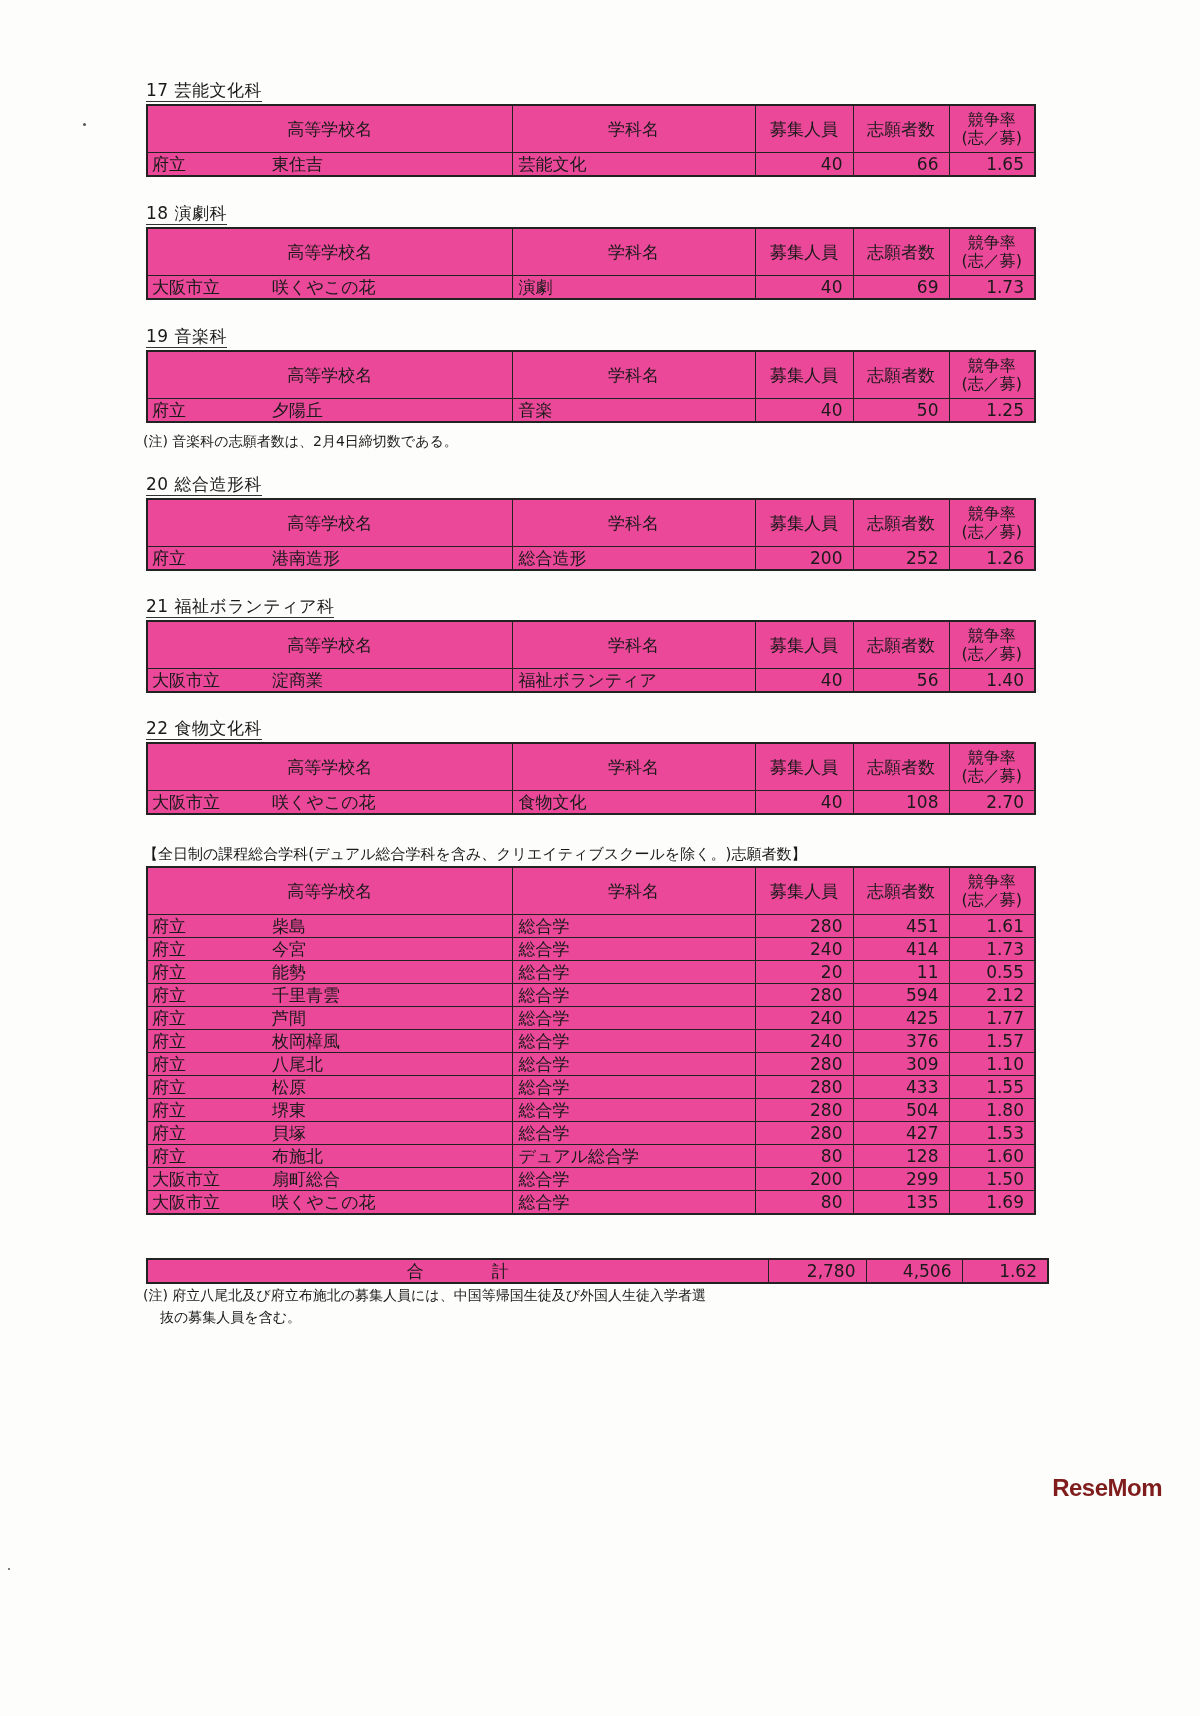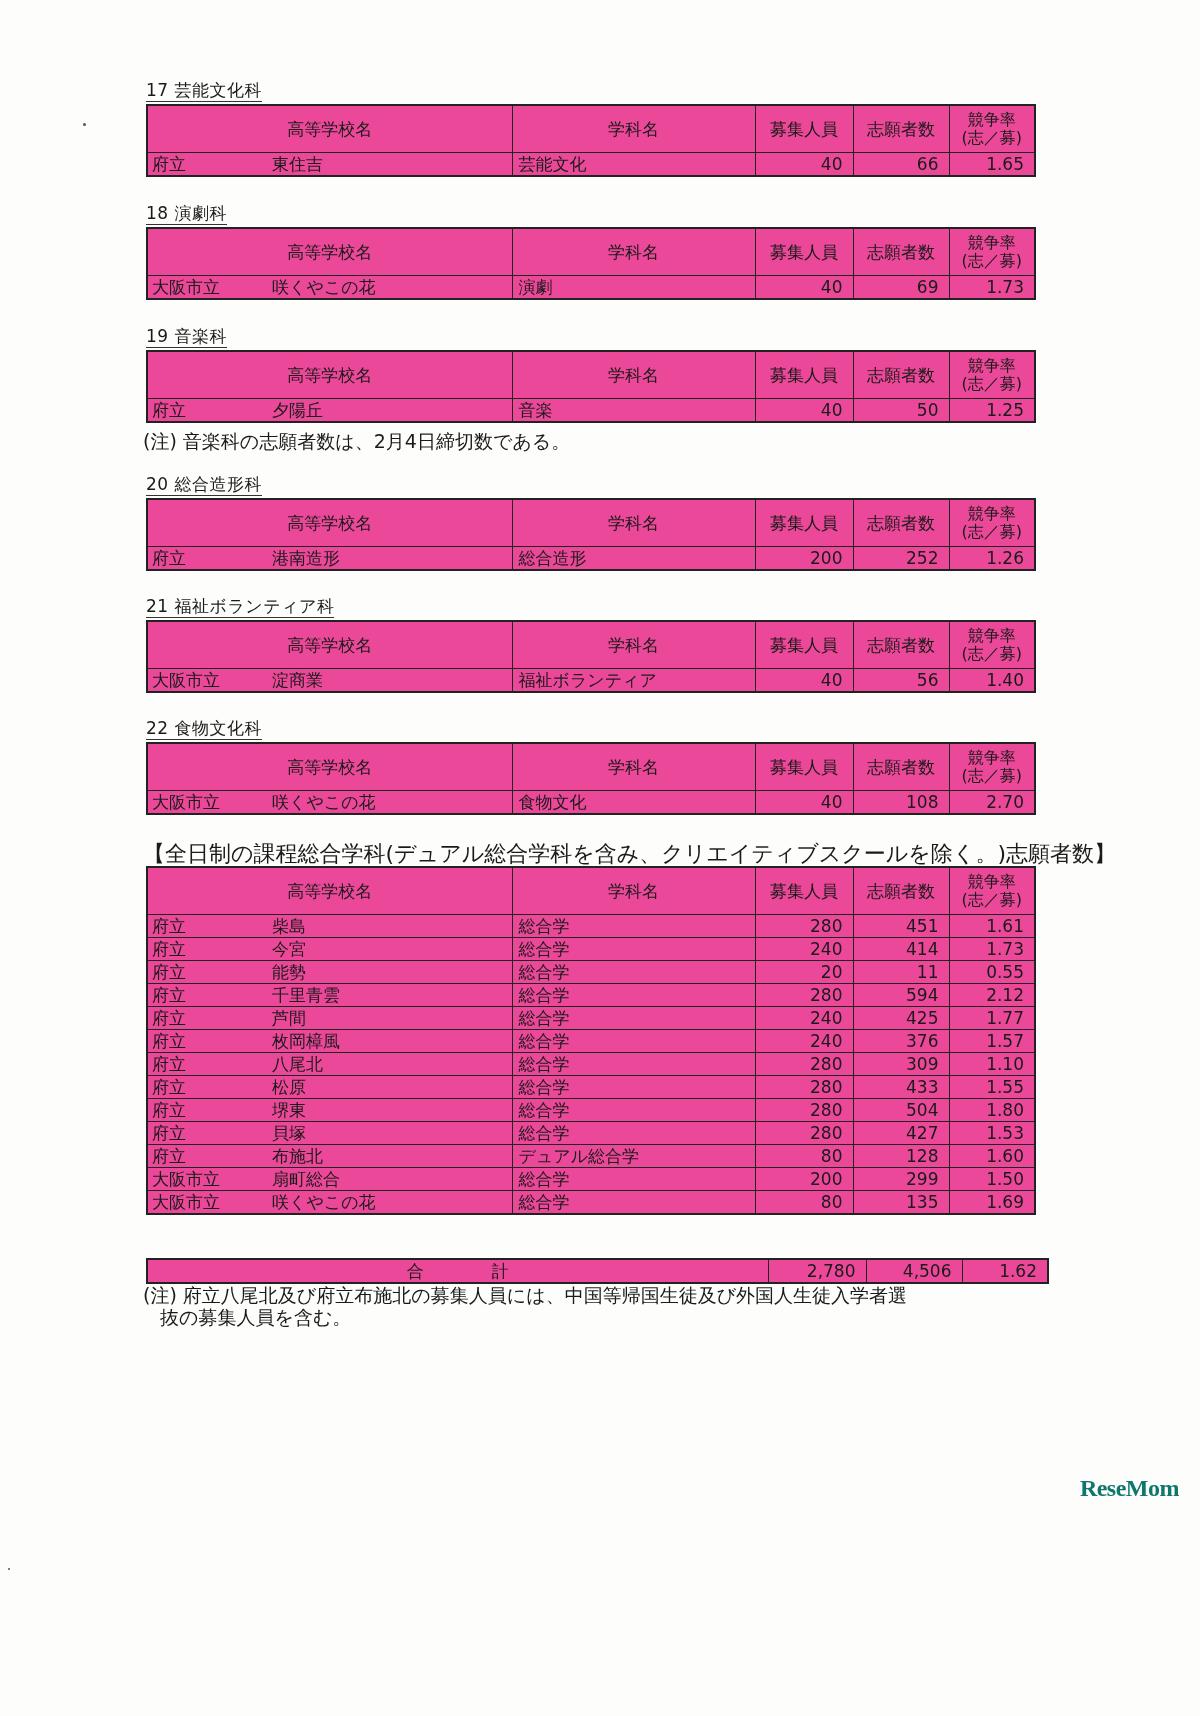--- a/index.html
+++ b/index.html
@@ -20,31 +20,31 @@
   table.tbl td, table.tbl th {
     border:1.5px solid #222; padding:0 6px; font-weight:normal; font-size:17px;
     white-space:nowrap; overflow:hidden;
   }
   table.tbl th { text-align:center; height:46px; line-height:18px; }
   table.tbl th.rate { font-size:16px; line-height:18px; padding:0 2px; }
   table.tbl td { height:22px; line-height:22px; }
   table.tbl td.num { text-align:right; padding-right:10px; }
   table.tbl td.school { padding-left:4px; }
   .pref { display:inline-block; width:120px; }
-  .note { position:absolute; font-size:19px; line-height:22px; }
+  .note { position:absolute; font-size:14px; line-height:22px; }
   .w-school { width:365px; }
   .w-dept { width:243px; }
   .w-cap { width:98px; }
   .w-app { width:96px; }
   .w-rate { width:86px; }
   .big td { height:22px; line-height:22px; }
   .total-tbl td { height:22px; line-height:22px; }
   .watermark {
-    position:absolute; right:21px; bottom:22px; font-family:Liberation Serif, serif;
-    font-weight:bold; font-size:24px; color:#0f766e; letter-spacing:-0.5px;
+    position:absolute; right:38px; bottom:22px; font-family:Liberation Sans, sans-serif;
+    font-weight:bold; font-size:24px; color:#7f1d1d; letter-spacing:-0.5px;
   }
   .stray { position:absolute; width:3px; height:3px; background:#555; border-radius:50%; }
 </style>
 </head>
 <body>
 
 <div class="page">
 
   <div class="stray" style="left:83px; top:123px;"></div>
   <div class="stray" style="left:8px; top:1568px; width:2px; height:2px;"></div>
@@ -205,21 +205,21 @@
     <tr>
       <td class="school"><span class="pref">大阪市立</span><span>咲くやこの花</span></td>
       <td>食物文化</td>
       <td class="num">40</td>
       <td class="num">108</td>
       <td class="num">2.70</td>
     </tr>
   </tbody>
     </table>
 
-  <div class="section-title" style="left:143px; top:844px; font-size:22px; letter-spacing:0; border-bottom:none;">【全日制の課程総合学科(デュアル総合学科を含み、クリエイティブスクールを除く。)志願者数】</div>
+  <div class="section-title" style="left:143px; top:844px; font-size:15px; letter-spacing:0; border-bottom:none;">【全日制の課程総合学科(デュアル総合学科を含み、クリエイティブスクールを除く。)志願者数】</div>
   <table class="tbl big" id="general-table" style="left:146px; top:866px;">
     <colgroup>
         <col class="w-school">
         <col class="w-dept">
         <col class="w-cap">
         <col class="w-app">
         <col class="w-rate">
       </colgroup>
     <tbody>
         <tr>

